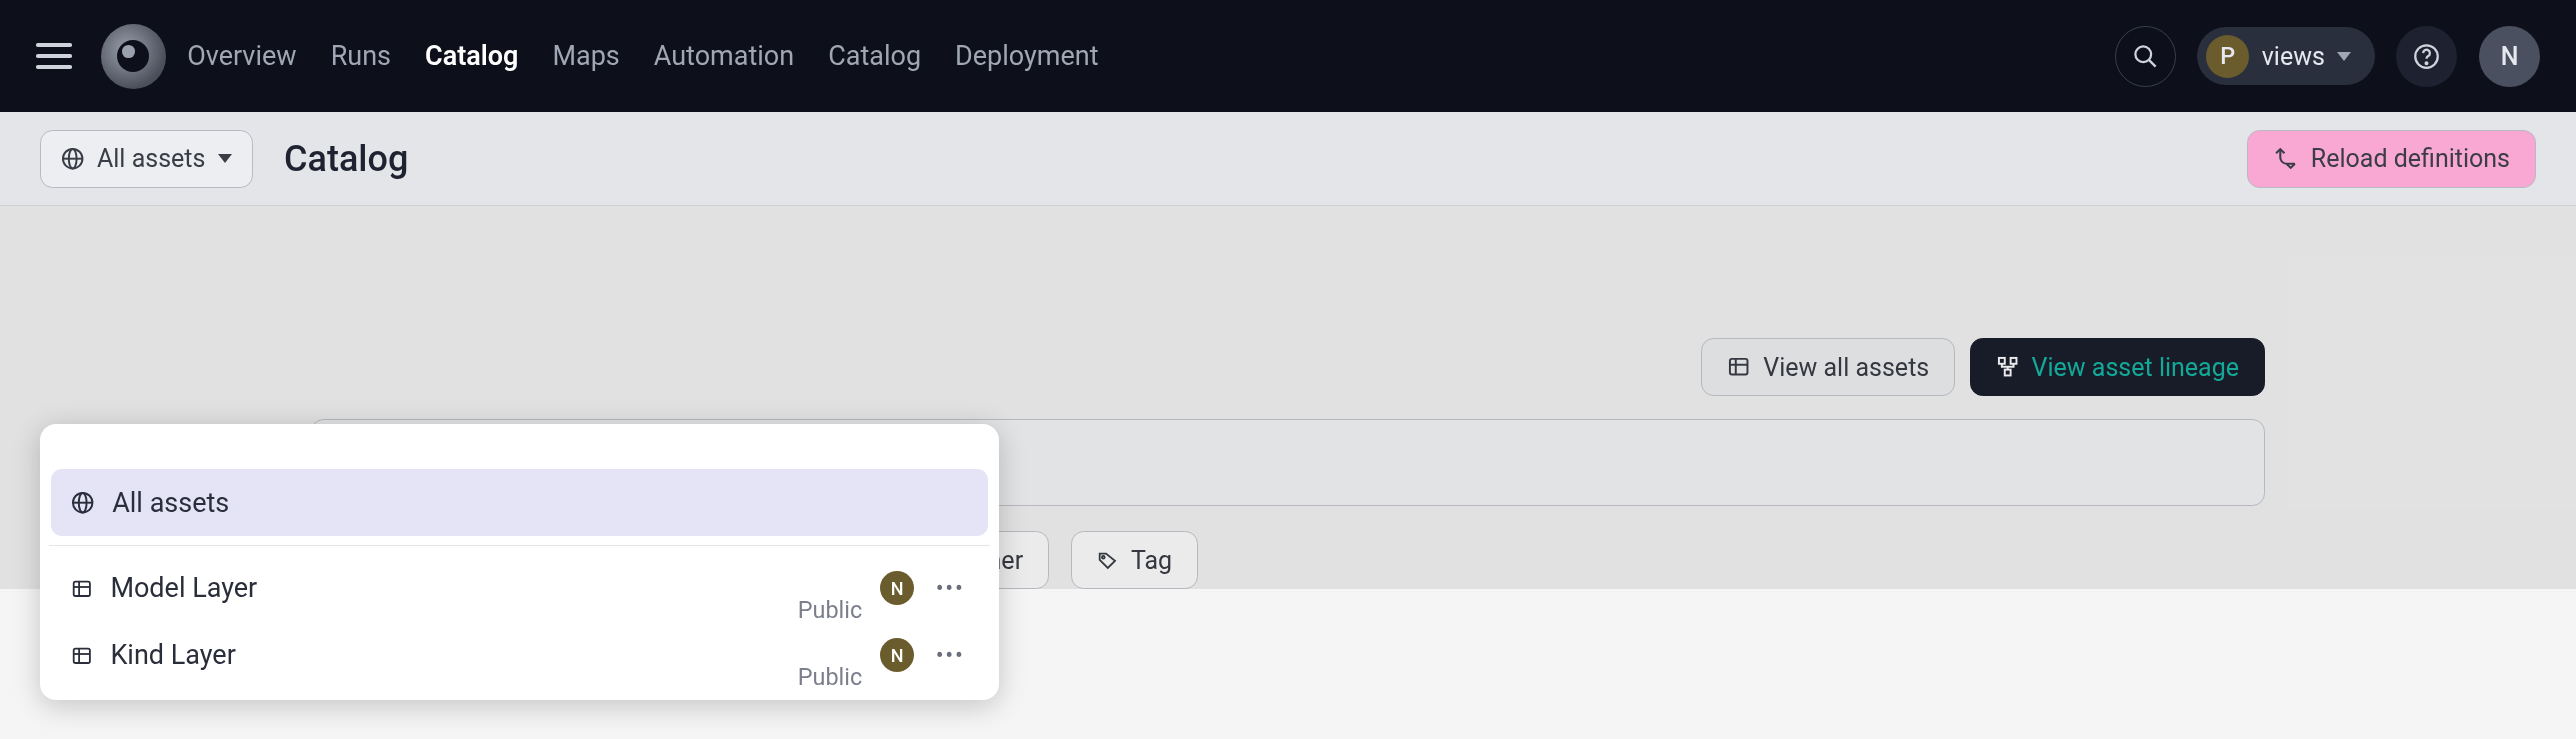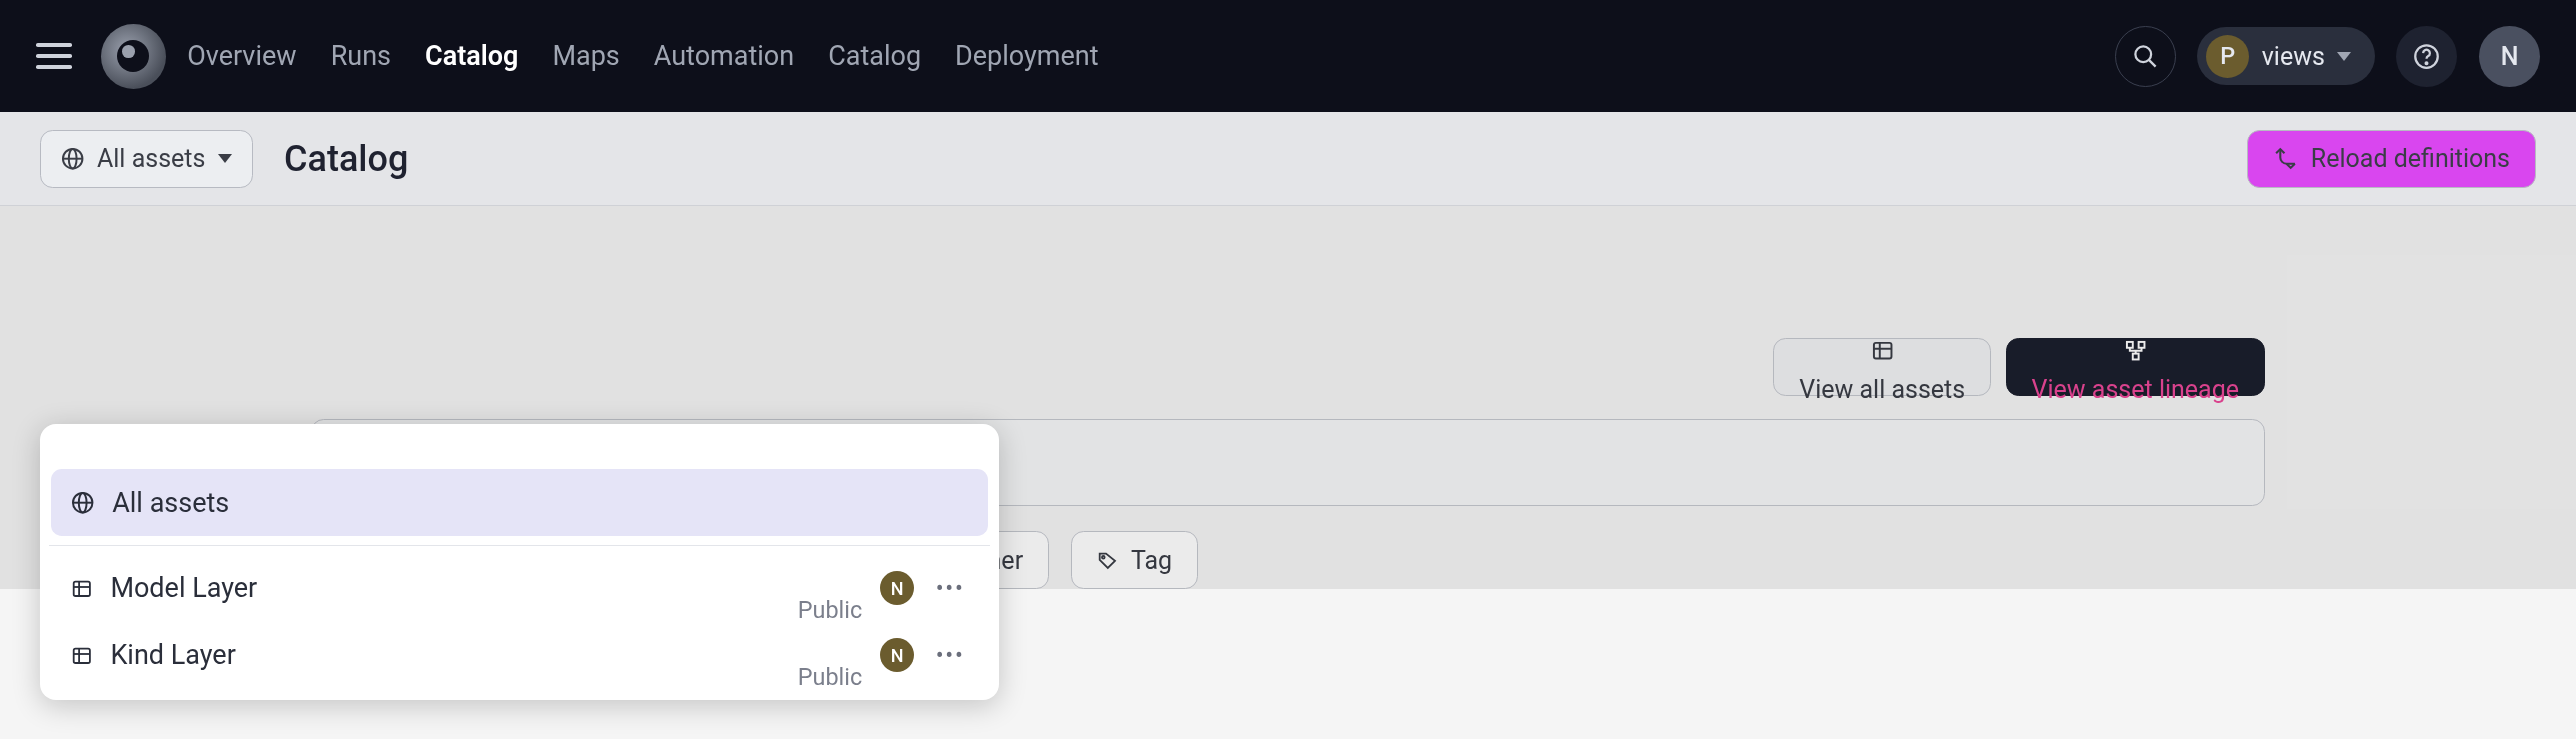--- a/index.html
+++ b/index.html
@@ -46,42 +46,42 @@
     height:94px;background:#e4e5e8;border-bottom:0.9px solid #cfd1d6;
     display:flex;align-items:center;padding:0 40px;gap:31px;
   }
   .all-assets-pill{
     height:58px;border:0.9px solid #b7bac2;border-radius:12.6px;background:#eceef1;
     display:flex;align-items:center;padding:0 20px;gap:12.6px;font-size:25px;color:#3a3d46;cursor:pointer;
   }
   .page-title{font-size:36px;font-weight:500;color:#1f2230;}
   .subheader-spacer{flex:1;}
   .reload-btn{
-    height:58px;border:0.9px solid #b7bac2;border-radius:12.6px;background:#d946ef;
+    height:58px;border:0.9px solid #b7bac2;border-radius:12.6px;background:#f9a8d4;
     display:flex;align-items:center;padding:0 25px;gap:12.6px;font-size:25px;color:#3a3d46;cursor:pointer;
   }
 
   
   .body-area{
     position:relative;padding:132px 40px 0 40px;
   }
   .overlay-dim{
     position:absolute;inset:0;background:rgba(0,0,0,0.08);pointer-events:none;
   }
   .center-col{
     margin:0 auto;width:1954px;
   }
   .btn-row{
     display:flex;justify-content:flex-end;gap:14.4px;margin-bottom:23.4px;
   }
   .pill-btn{
     height:58px;border-radius:12.6px;border:0.9px solid #c5c8cf;background:#f0f1f3;
-    display:flex;align-items:center;padding:0 25px;gap:12.6px;font-size:25px;color:#3a3d46;cursor:pointer;flex-direction:column;
-  }
-  .pill-btn.dark{background:#1b1f2d;border-color:#1b1f2d;color:#ec4899;}
+    display:flex;align-items:center;padding:0 25px;gap:12.6px;font-size:25px;color:#3a3d46;cursor:pointer;
+  }
+  .pill-btn.dark{background:#1b1f2d;border-color:#1b1f2d;color:#14b8a6;}
   .search-bar{
     width:100%;height:87px;border:0.9px solid #c5c8cf;border-radius:12.6px;background:#f6f7f8;
   }
   .filter-row{
     display:flex;gap:21.6px;margin-top:25px;flex-wrap:wrap;
   }
   .filter-chip{
     height:58px;border:0.9px solid #c5c8cf;border-radius:12.6px;background:#ffffff;
     display:flex;align-items:center;padding:0 25px;gap:12.6px;font-size:25px;color:#3a3d46;cursor:pointer;
   }

